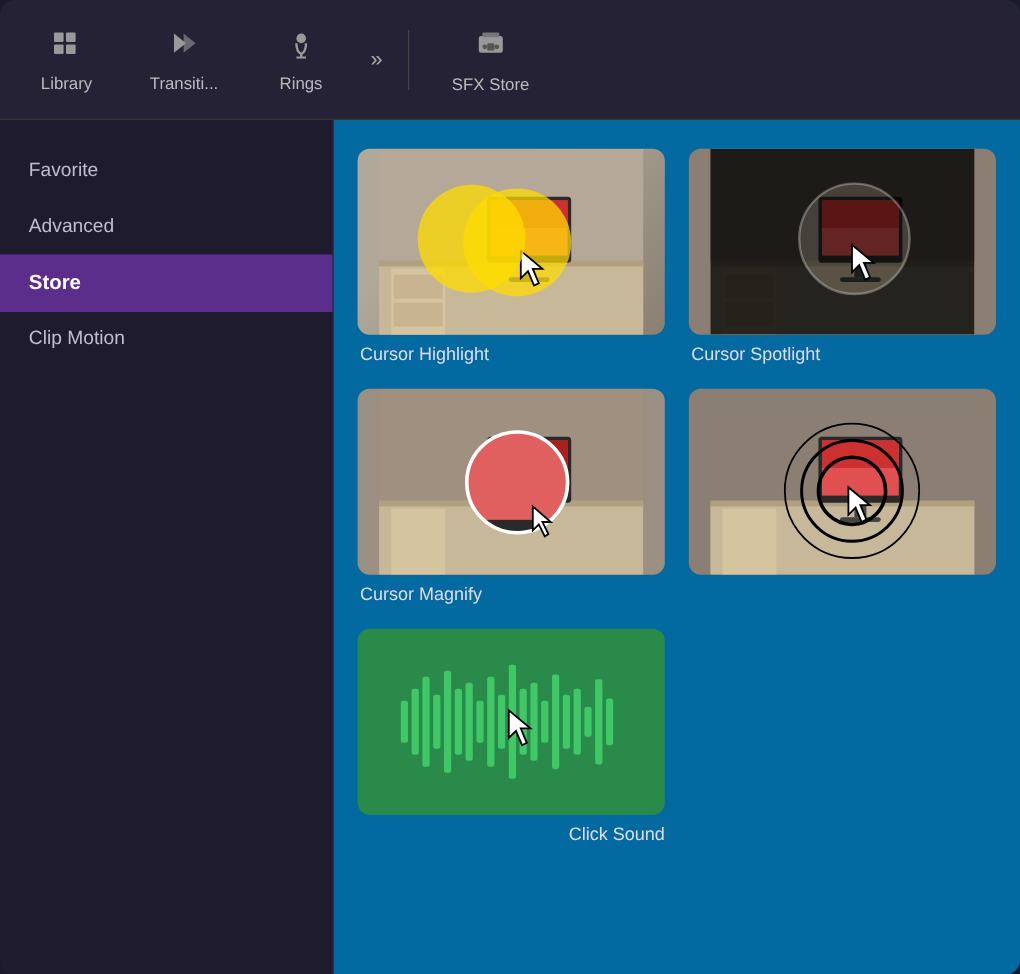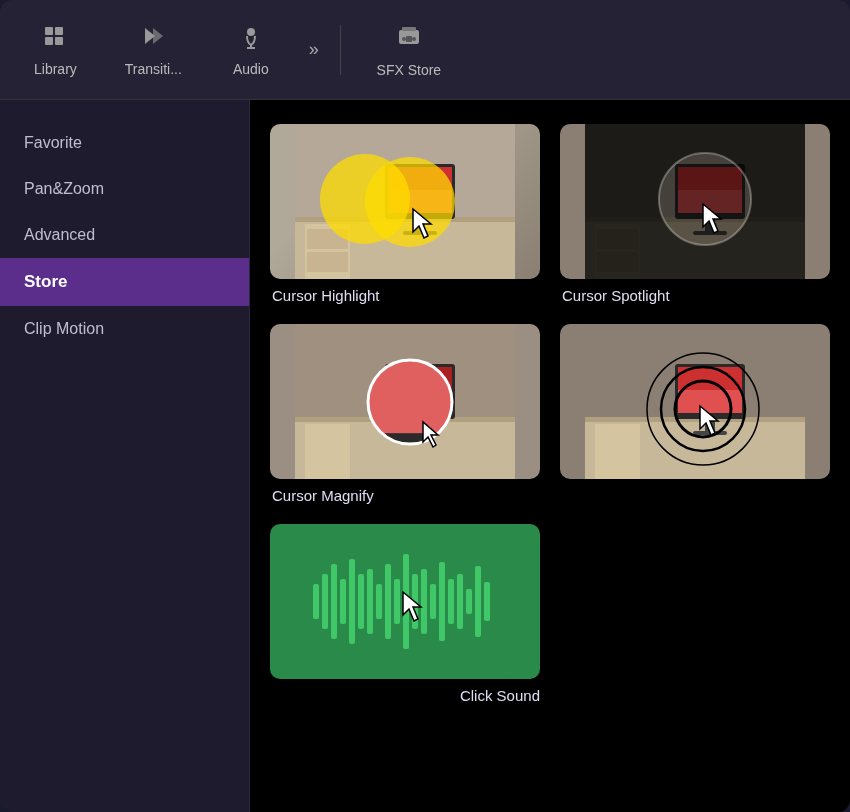--- a/index.html
+++ b/index.html
@@ -125,21 +125,21 @@
 
     
     .main-content {
       display: flex;
       flex: 1;
       overflow: hidden;
     }
 
     
     .sidebar {
-      width: 250px;
+      width: 278px;
       background: #1e1b2e;
       padding: 20px 0;
       flex-shrink: 0;
       border-right: 1px solid #2a2740;
     }
 
     .sidebar-item {
       padding: 14px 24px;
       font-size: 16px;
       color: #c0bdd0;
@@ -152,21 +152,21 @@
       color: #fff;
       font-weight: 700;
       font-size: 17px;
     }
 
     
     .effects-panel {
       flex: 1;
       padding: 24px 20px;
       overflow-y: auto;
-      background: #000000;
+      background: #0369a1;
     }
 
     .effects-grid {
       display: grid;
       grid-template-columns: 1fr 1fr;
       gap: 20px;
     }
 
     .effect-item {
       display: flex;
@@ -288,21 +288,21 @@
 
       <div class="nav-item">
         <span class="icon">
           <svg width="26" height="26" viewBox="0 0 26 26" fill="none">
             <circle cx="13" cy="9" r="4" fill="#999"></circle>
             <path d="M9 13 Q9 20 13 22 Q17 20 17 13" stroke="#999" stroke-width="2" fill="none"></path>
             <line x1="13" y1="22" x2="13" y2="25" stroke="#999" stroke-width="2"></line>
             <line x1="9" y1="25" x2="17" y2="25" stroke="#999" stroke-width="2"></line>
           </svg>
         </span>
-        <span class="label">Audio</span>
+        <span class="label">Rings</span>
       </div>
 
       <div class="nav-more">»</div>
 
     </div>
 
     <div class="nav-divider"></div>
 
     <div class="nav-sfx">
       <span class="icon">
@@ -318,23 +318,20 @@
     </div>
 
   </div>
 
   <div class="main-content">
 
     <div class="sidebar">
 
       <div class="sidebar-item">
         <span>Favorite</span>
-      </div>
-      <div class="sidebar-item">
-        <span>Pan&amp;Zoom</span>
       </div>
       <div class="sidebar-item">
         <span>Advanced</span>
       </div>
       <div class="sidebar-item active">
         <span>Store</span>
       </div>
       <div class="sidebar-item">
         <span>Clip Motion</span>
       </div>

